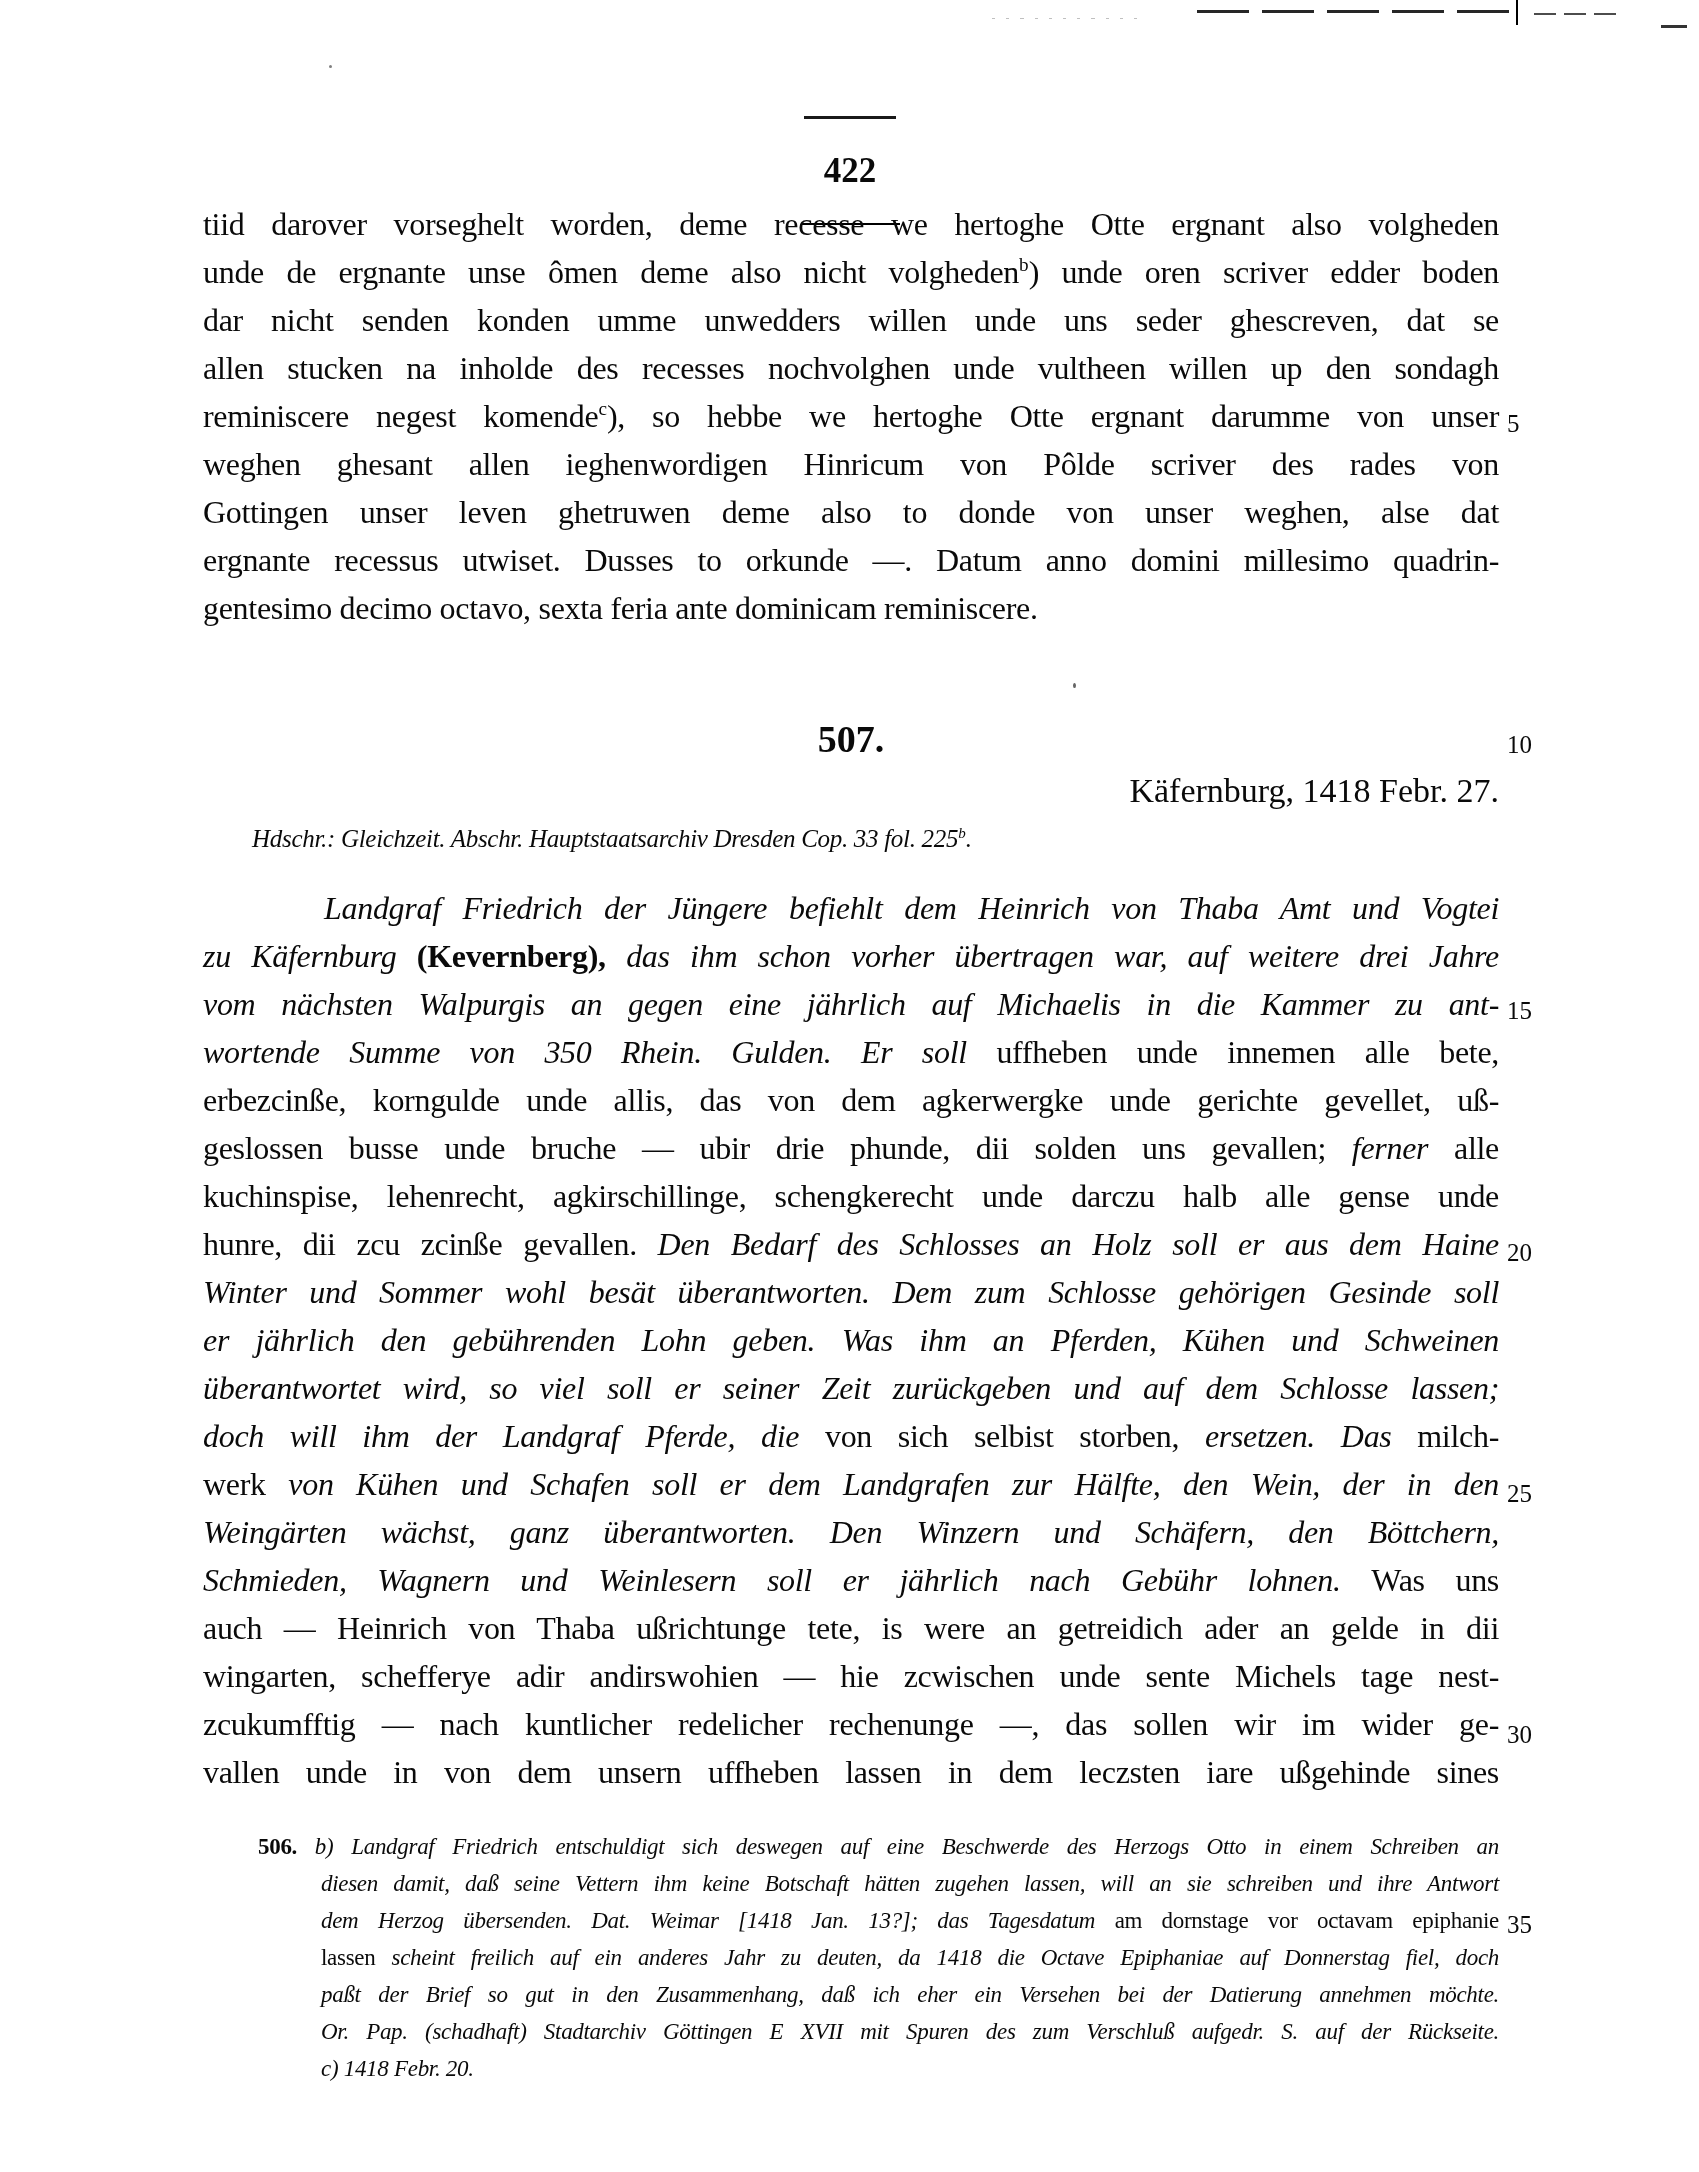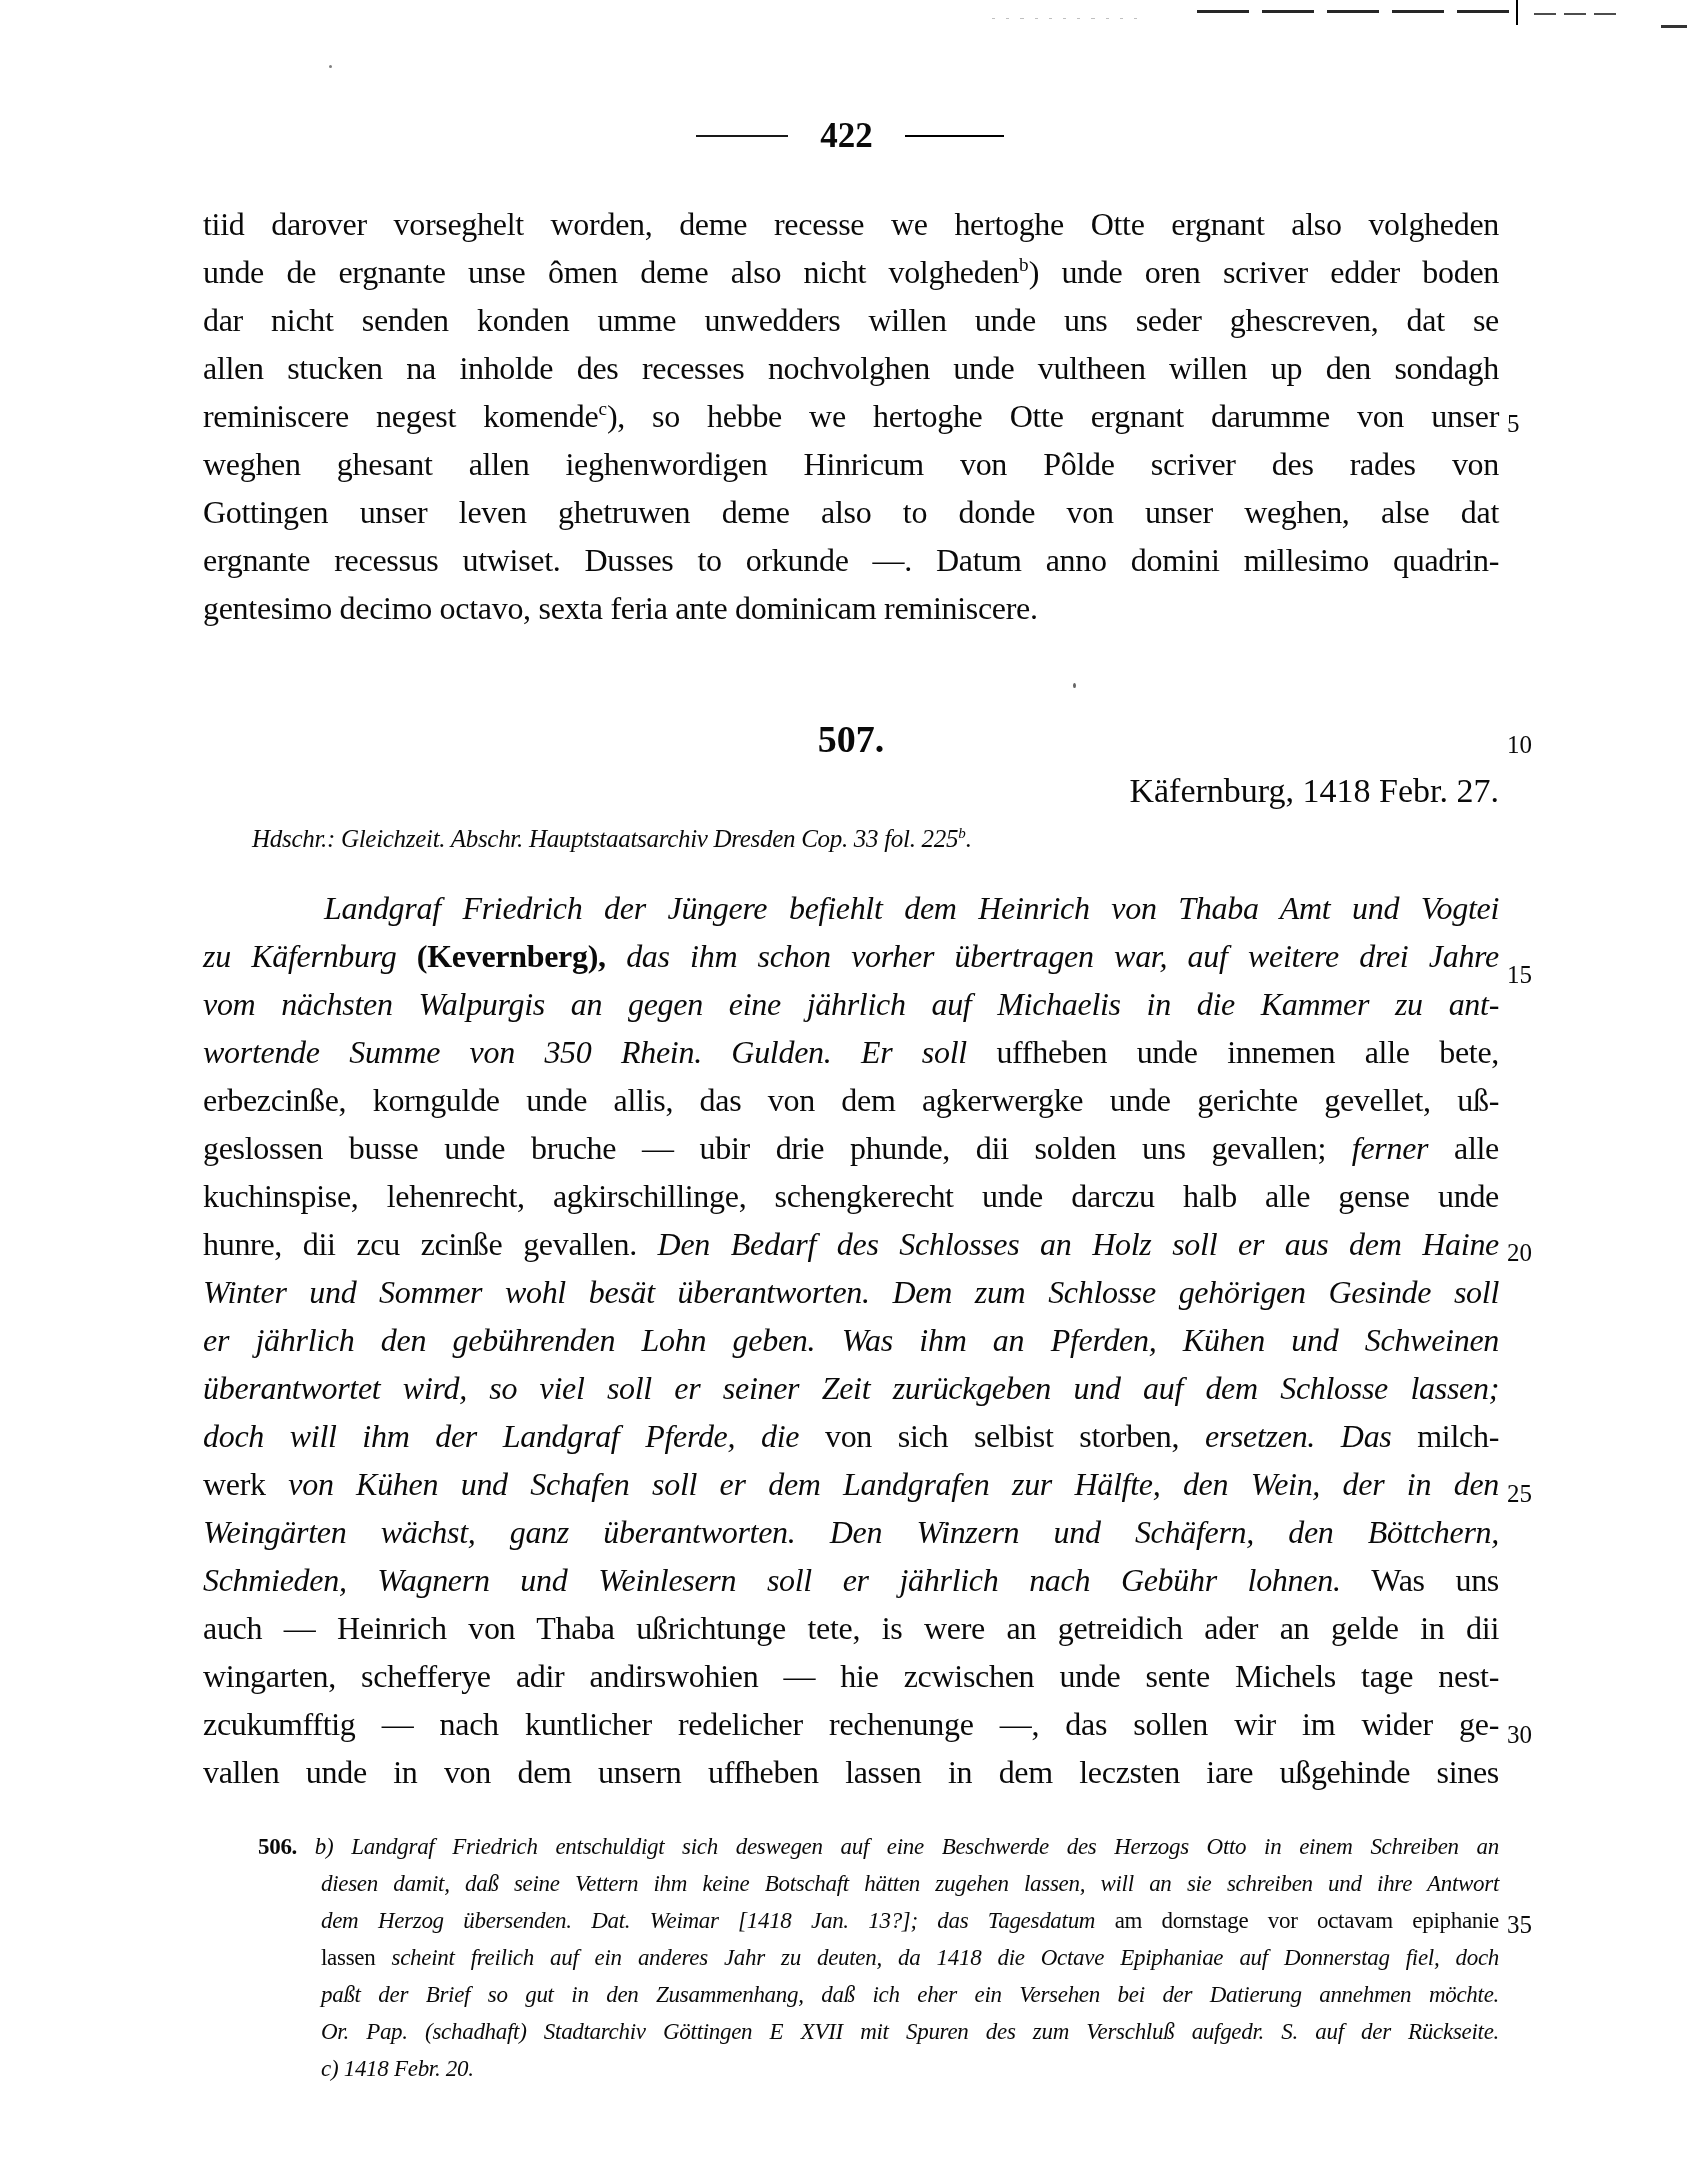--- a/index.html
+++ b/index.html
@@ -27,21 +27,21 @@
   .line.indent{text-indent:121px;}
   #footnotes .line{height:37px;line-height:37px;font-size:23px;letter-spacing:-0.3px;}
   #footnotes .line.cont{padding-left:63px;}
   .it{font-style:italic;}
   .bd{font-weight:bold;}
   sup.sup{vertical-align:super;font-size:60%;line-height:0;letter-spacing:0;}
   
   #pageheader{
     position:absolute;top:116px;left:0;width:1700px;
     display:flex;align-items:center;justify-content:center;gap:32px;
-    font-size:35px;font-weight:bold;
+    font-size:35px;font-weight:bold;flex-direction:column;
   }
   .rule{height:2.7px;background:#000;}
   #rule-left{width:92px;opacity:.9;}
   #rule-right{width:99px;}
   
   #heading507{
     position:absolute;left:203px;top:720px;width:1296px;
     text-align:center;font-size:38px;font-weight:bold;line-height:1;
   }
   #dateline{
@@ -53,21 +53,21 @@
     font-size:25px;line-height:1.1;
   }
   #source .line{height:auto;line-height:1.1;font-size:25px;text-align:right;text-align-last:left;}
   
   .margin-num{
     position:absolute;left:1507px;width:55px;
     font-size:25px;line-height:25px;text-align:left;
   }
   .mn0{top:411px;}
   .mn1{top:732px;}
-  .mn2{top:962px;}
+  .mn2{top:998px;}
   .mn3{top:1240px;}
   .mn4{top:1481px;}
   .mn5{top:1722px;}
   .mn6{top:1912px;}
   
   .artifact{position:absolute;background:#000;}
   #art-dash-long{
     left:1197px;top:10px;width:315px;height:2.7px;background:none;opacity:.85;
     background-image:repeating-linear-gradient(90deg,#000 0 52px,transparent 52px 65px);
   }

